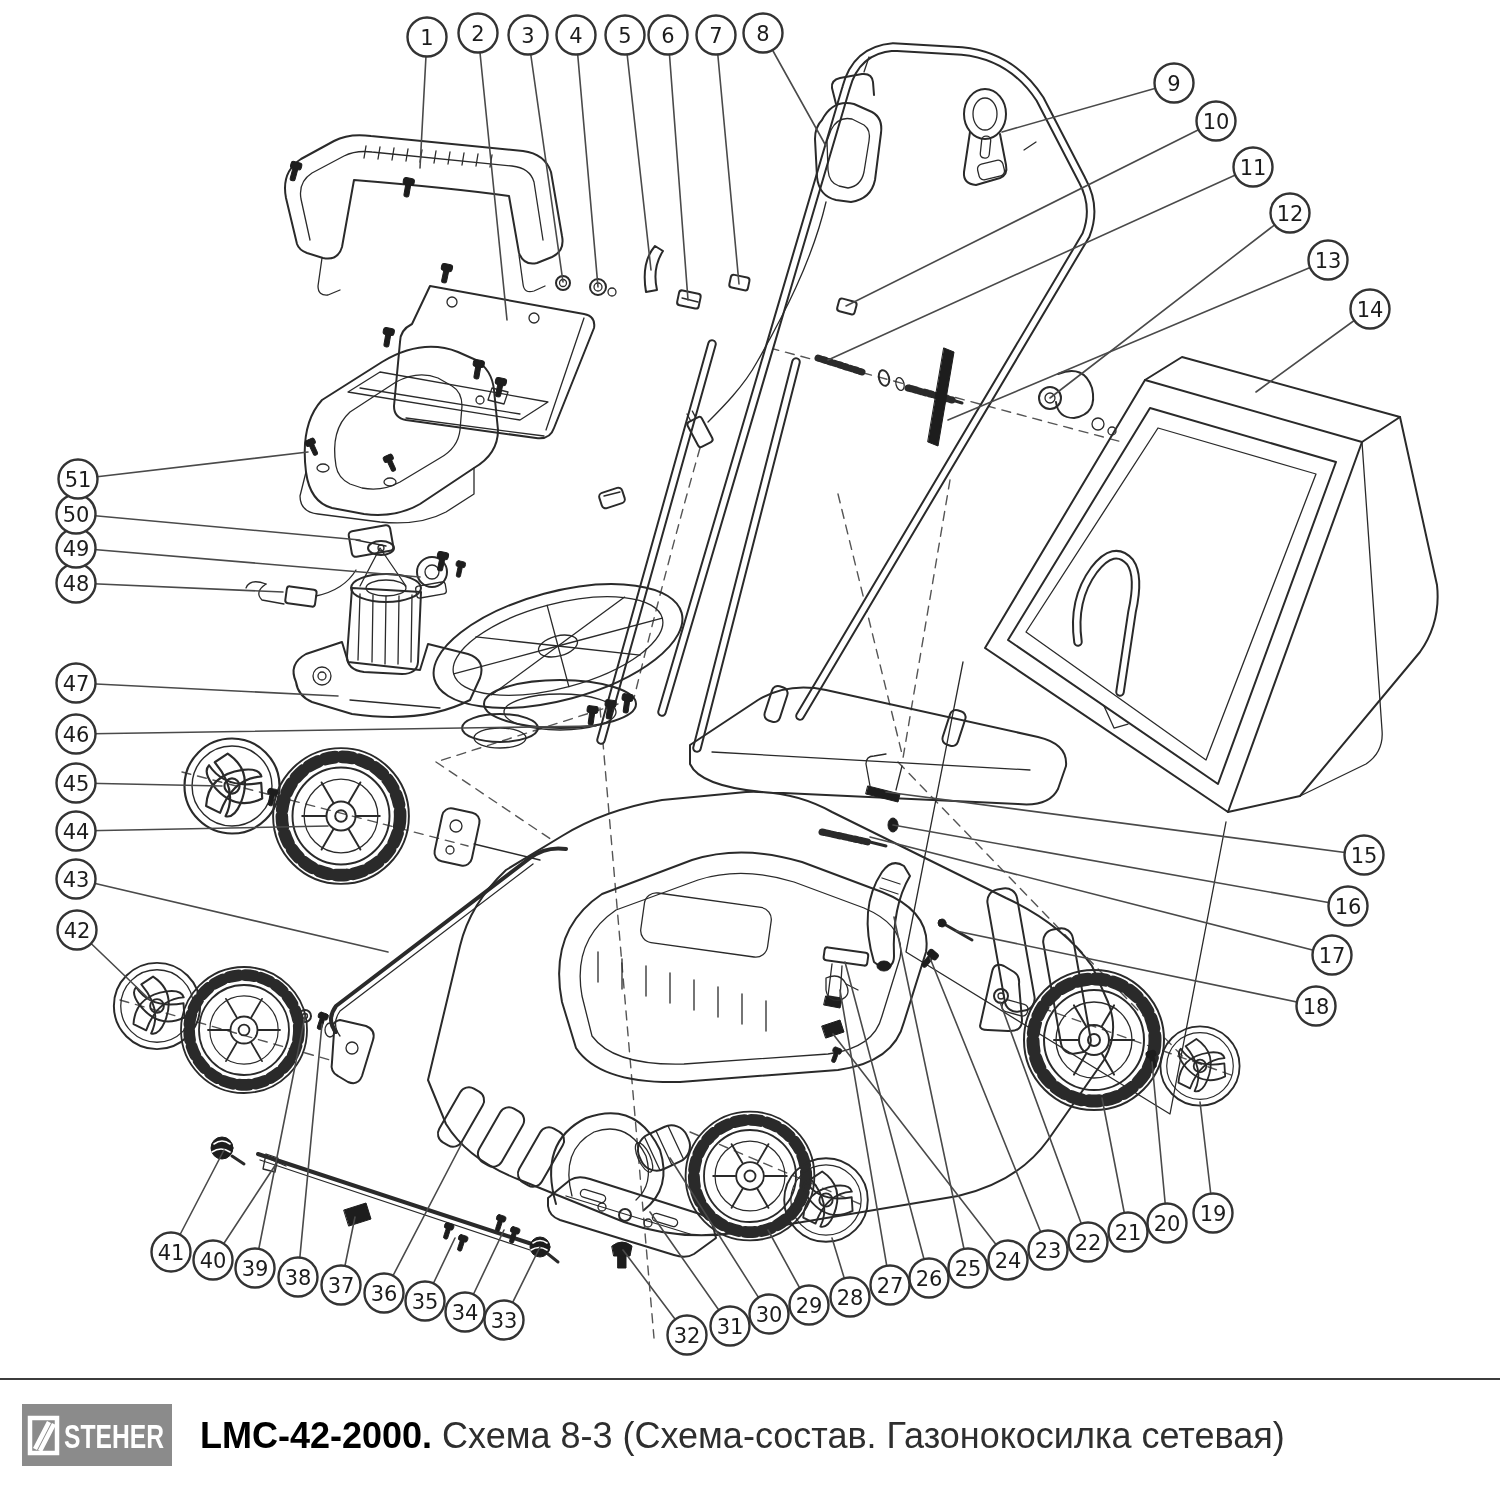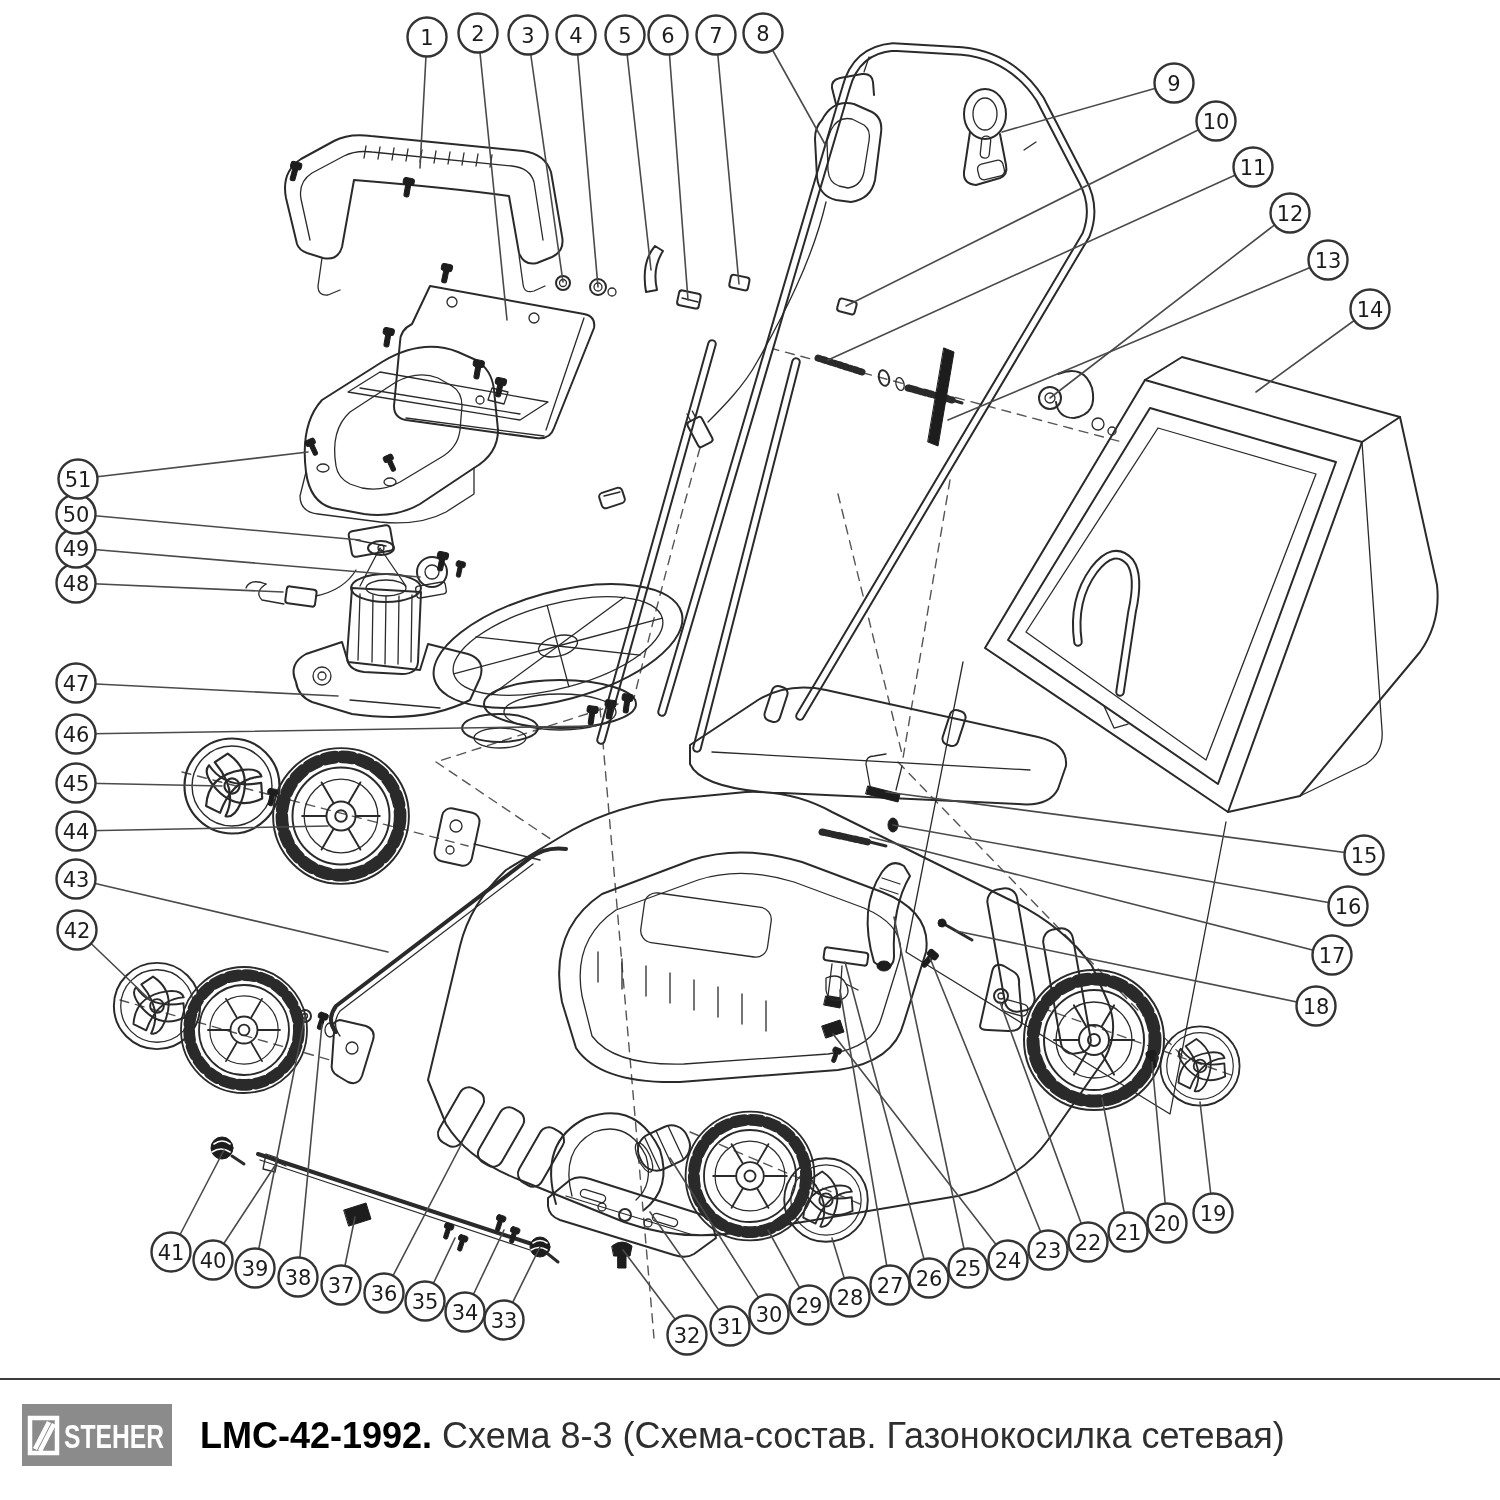--- a/index.html
+++ b/index.html
@@ -642,16 +642,16 @@
   <svg width="150" height="62" viewBox="0 0 150 62">
     <rect x="0" y="0" width="150" height="62" fill="#8b8b8b"></rect>
     <g>
       <rect x="8" y="14" width="27" height="35" fill="none" stroke="#ffffff" stroke-width="4.5"></rect>
       <path d="M 13,45 L 27,18 M 18,47 L 32,20" stroke="#ffffff" stroke-width="4.5" fill="none"></path>
     </g>
     <text x="42" y="44" font-family="Liberation Sans, sans-serif" font-size="34" font-weight="bold" fill="#ffffff" textLength="100" lengthAdjust="spacingAndGlyphs">STEHER</text>
   </svg>
 </div>
 <div class="title">
-  <span class="t-bold">LMC-42-1992.</span><span class="t-rest">Схема 8-3 (Схема-состав. Газонокосилка сетевая)</span>
+  <span class="t-bold">LMC-42-2000.</span><span class="t-rest">Схема 8-3 (Схема-состав. Газонокосилка сетевая)</span>
 </div>
 
 </div>
 
 </body></html>

